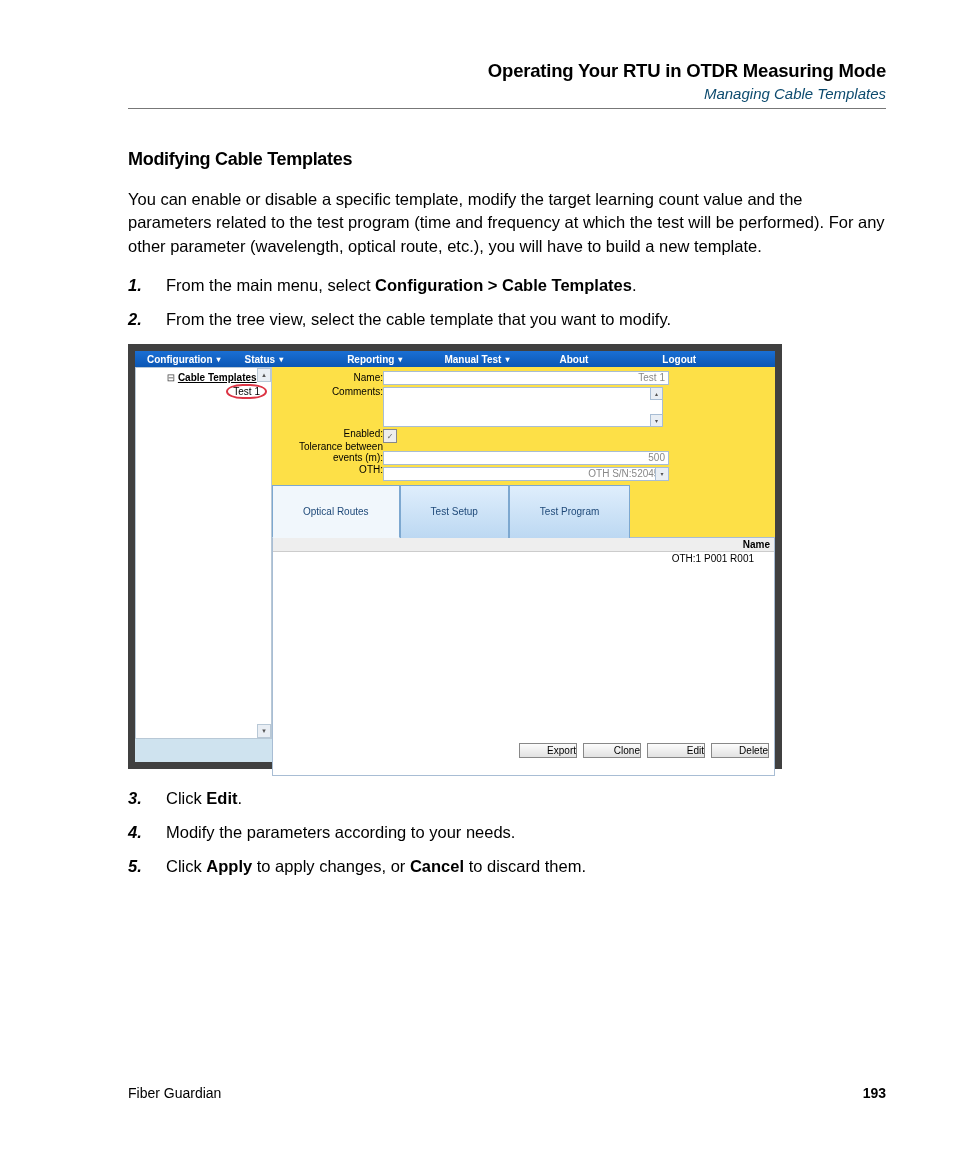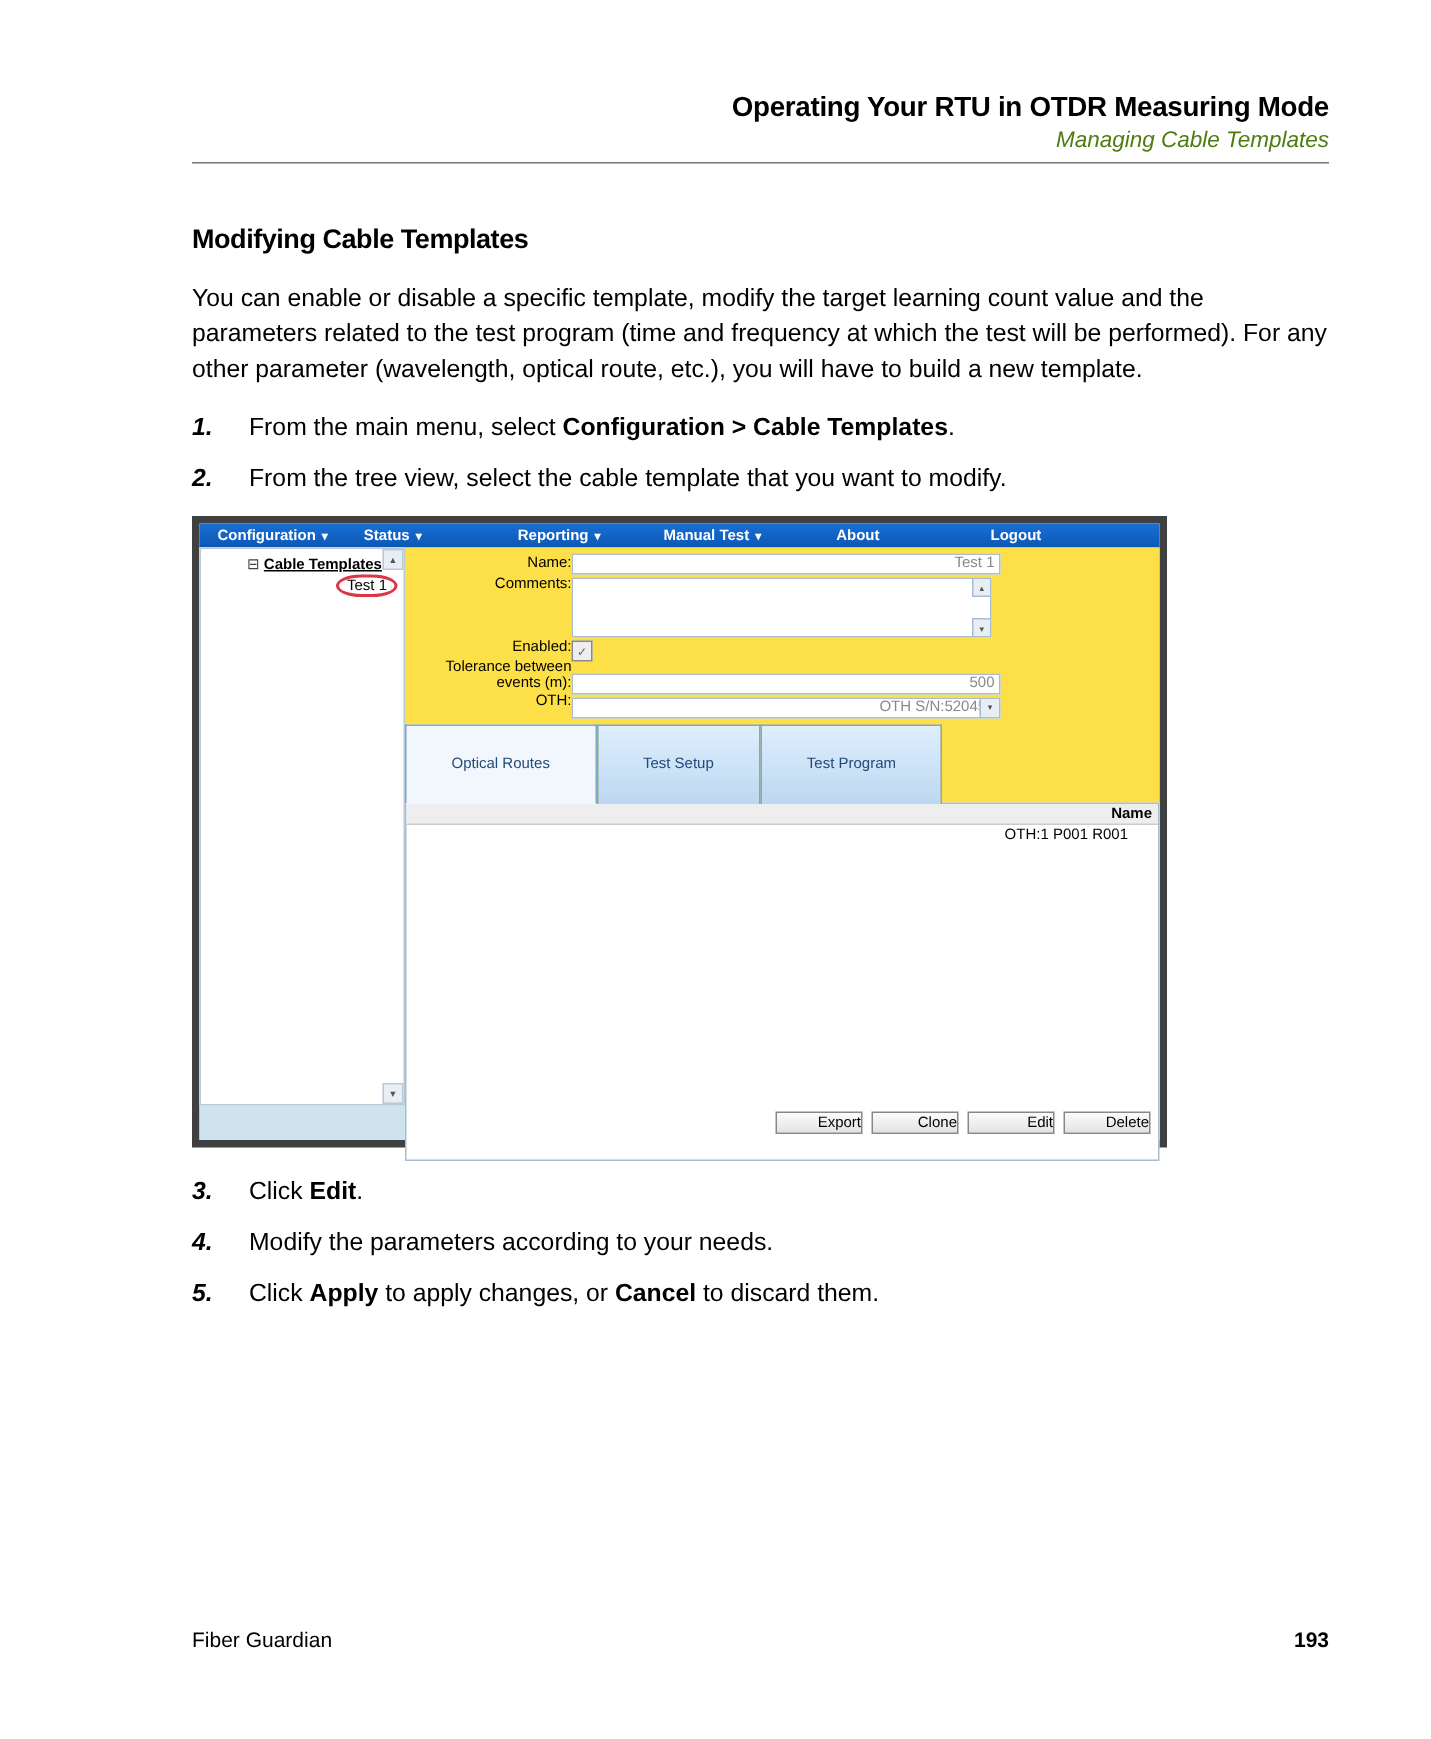--- a/index.html
+++ b/index.html
@@ -6,39 +6,39 @@
     margin:0; padding:0; background:#fff;
     font-family:"Segoe UI", Arial, sans-serif;
     width:954px; min-height:1159px;
     position:relative; color:#000;
   }
   .page {
     padding:60px 68px 40px 128px;
   }
   .hdr { text-align:right; }
   .hdr-title { font-weight:700; font-size:18.5px; letter-spacing:-0.2px; }
-  .hdr-sub { font-style:italic; font-size:15px; color:#4d7c0f; margin-top:3px; }
+  .hdr-sub { font-style:italic; font-size:15px; color:#0c4a6e; margin-top:3px; }
   .hdr-rule { border:none; border-top:1.5px solid #777; margin:6px 0 0 0; }
   .content { margin-top:40px; }
   h2.sect { font-weight:700; font-size:18px; margin:0 0 18px 0; letter-spacing:-0.3px; }
   p.para { font-size:16.5px; line-height:1.42; margin:0 0 16px 0; }
   .subhead { font-weight:700; font-style:italic; font-size:16px; margin:12px 0 8px 0; }
   ol.steps { list-style:none; padding:0; margin:0; counter-reset:step; }
   ol.steps > li { counter-increment:step; position:relative; padding-left:38px;
     font-size:16.5px; line-height:1.45; margin-bottom:10px; }
   ol.steps > li::before {
     content:counter(step) "."; position:absolute; left:0; top:0;
     font-weight:700; font-style:italic; width:30px;
   }
   .bold { font-weight:700; }
 
   
   .app {
     width:640px; margin:12px 0 18px 0;
-    border:5px solid #404040; font-size:10px;
+    border:7px solid #404040; font-size:10px;
     font-family:Tahoma, Arial, sans-serif;
   }
   .menubar {
     display:flex; background:linear-gradient(#1a6fd4,#0b57b5);
     color:#fff; font-size:10px; height:16px; align-items:center;
   }
   .menubar .mi { padding:0 12px; display:flex; align-items:center; gap:4px; cursor:pointer; font-weight:700;}
   .menubar .mi .arr { font-size:8px; }
   .app-body { display:flex; height:372px; background:#fde047;text-align:right; }
   .tree {

